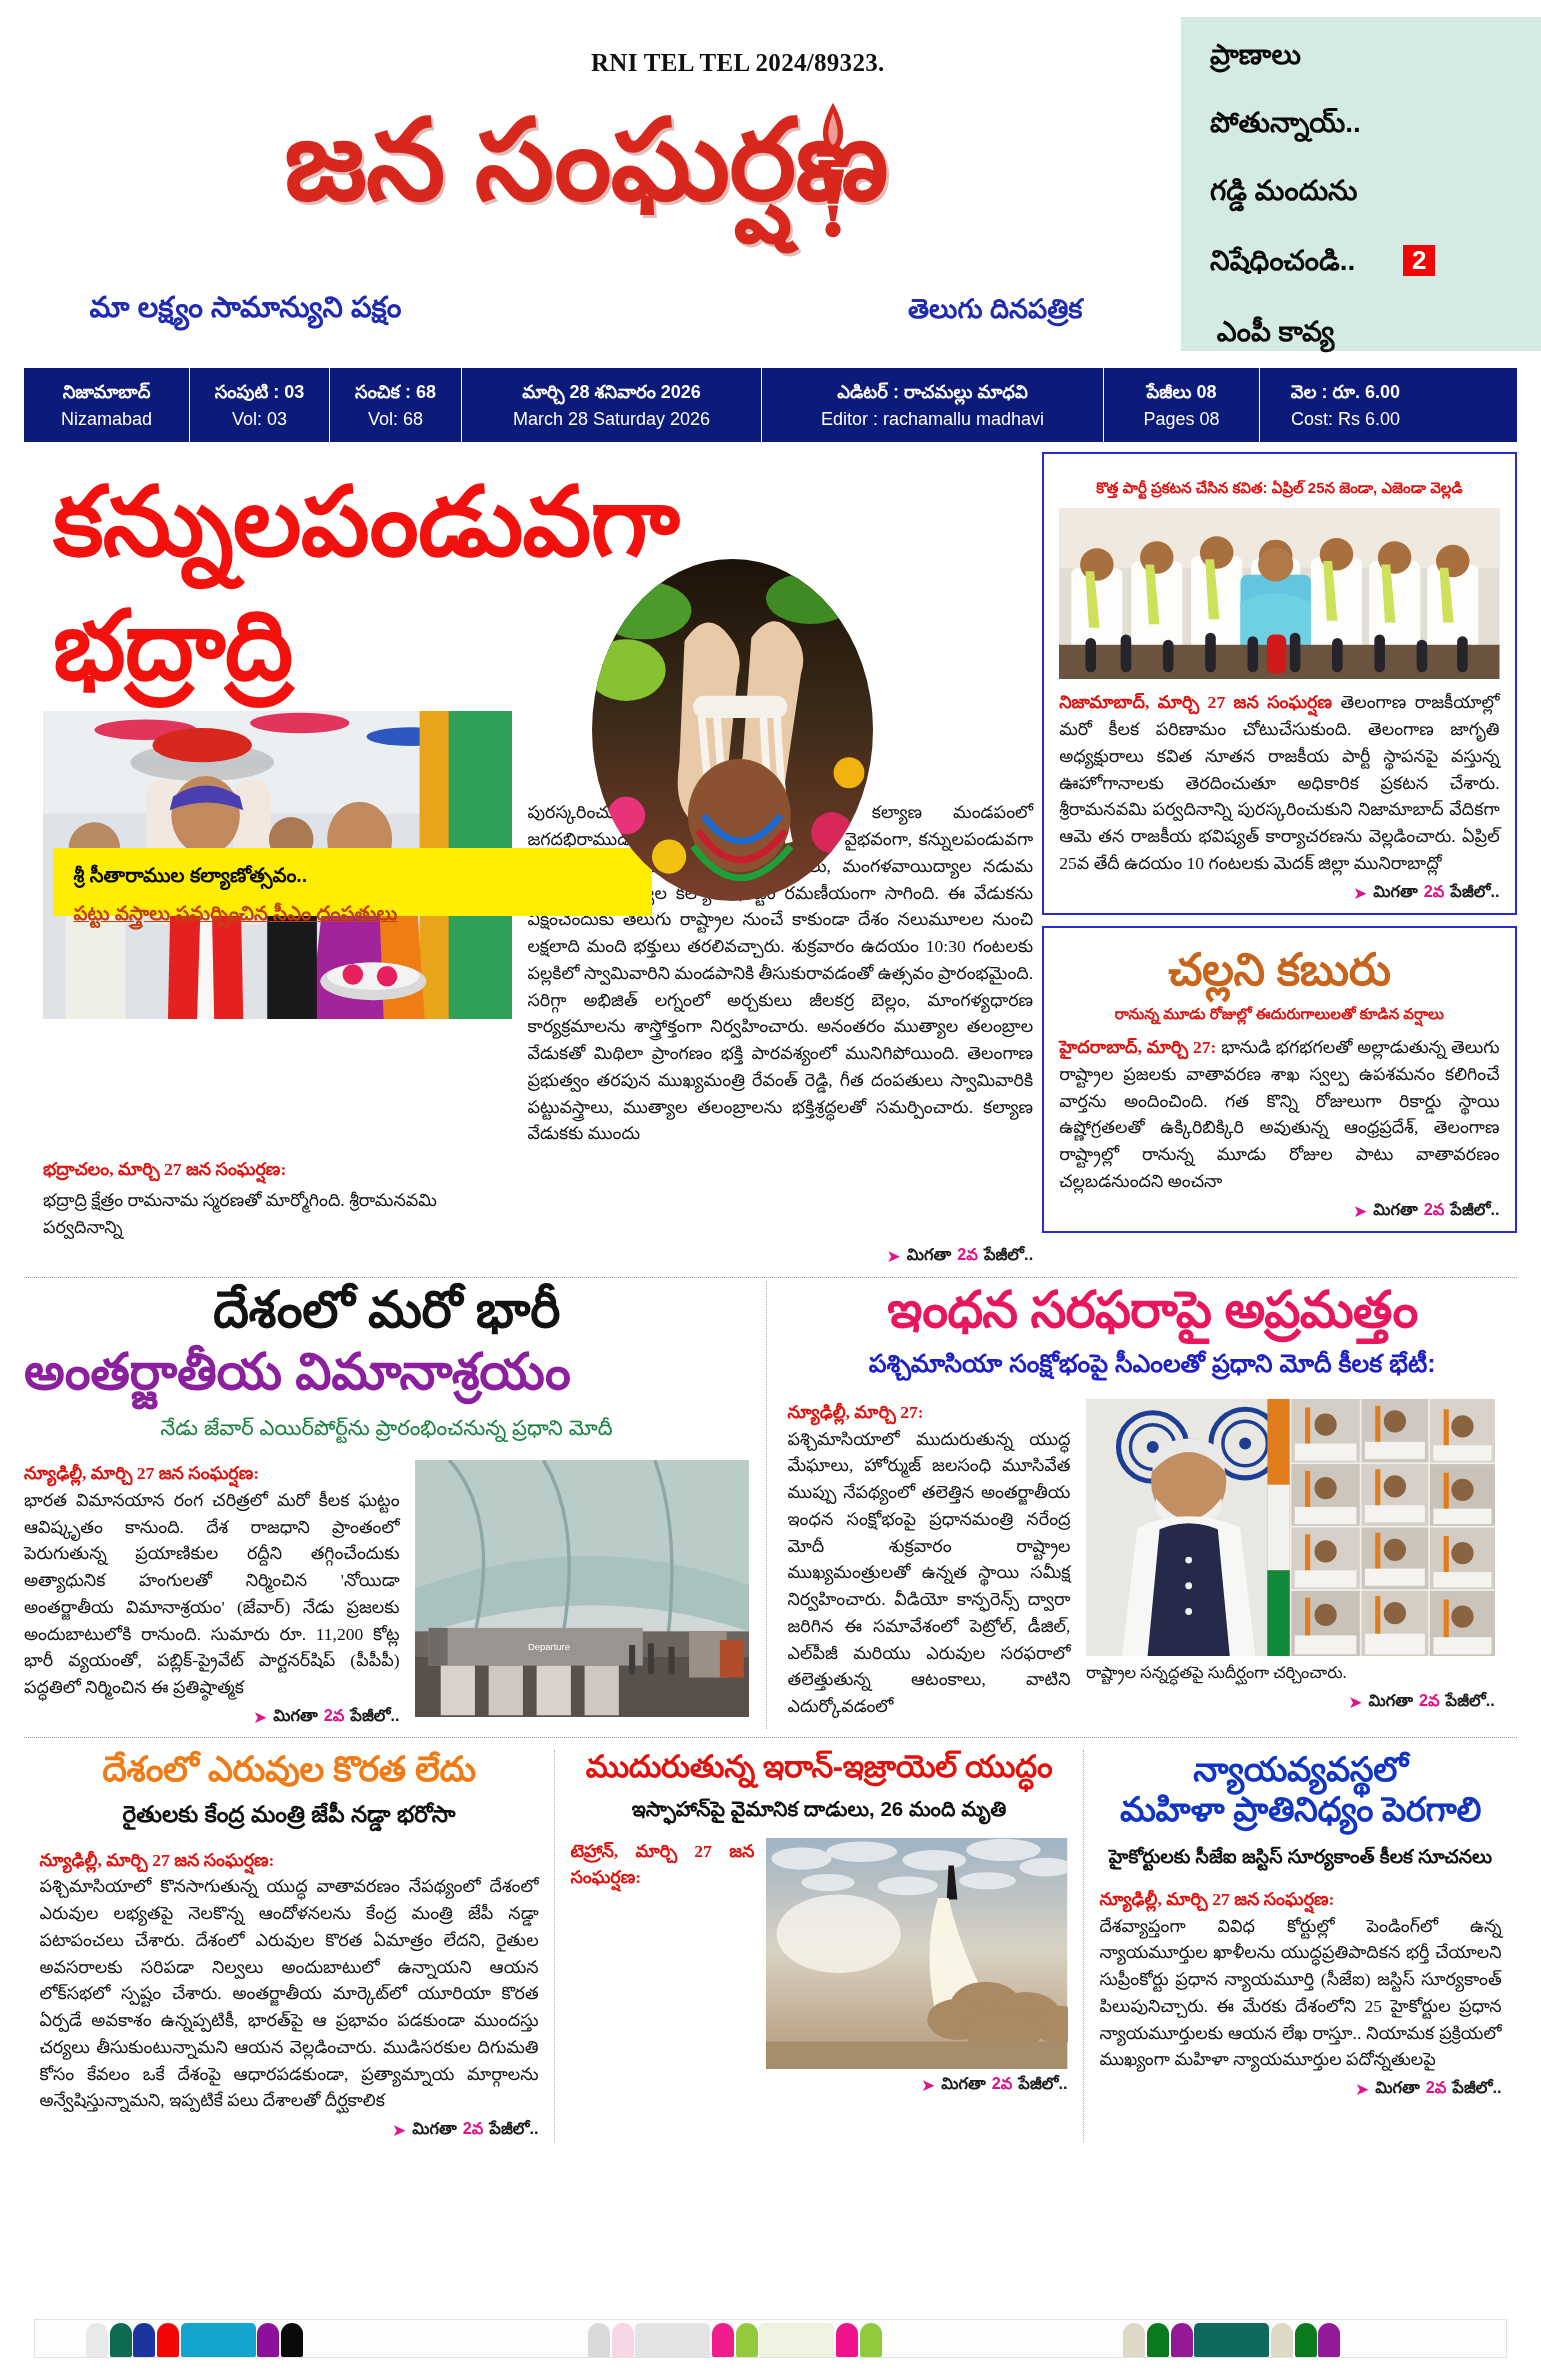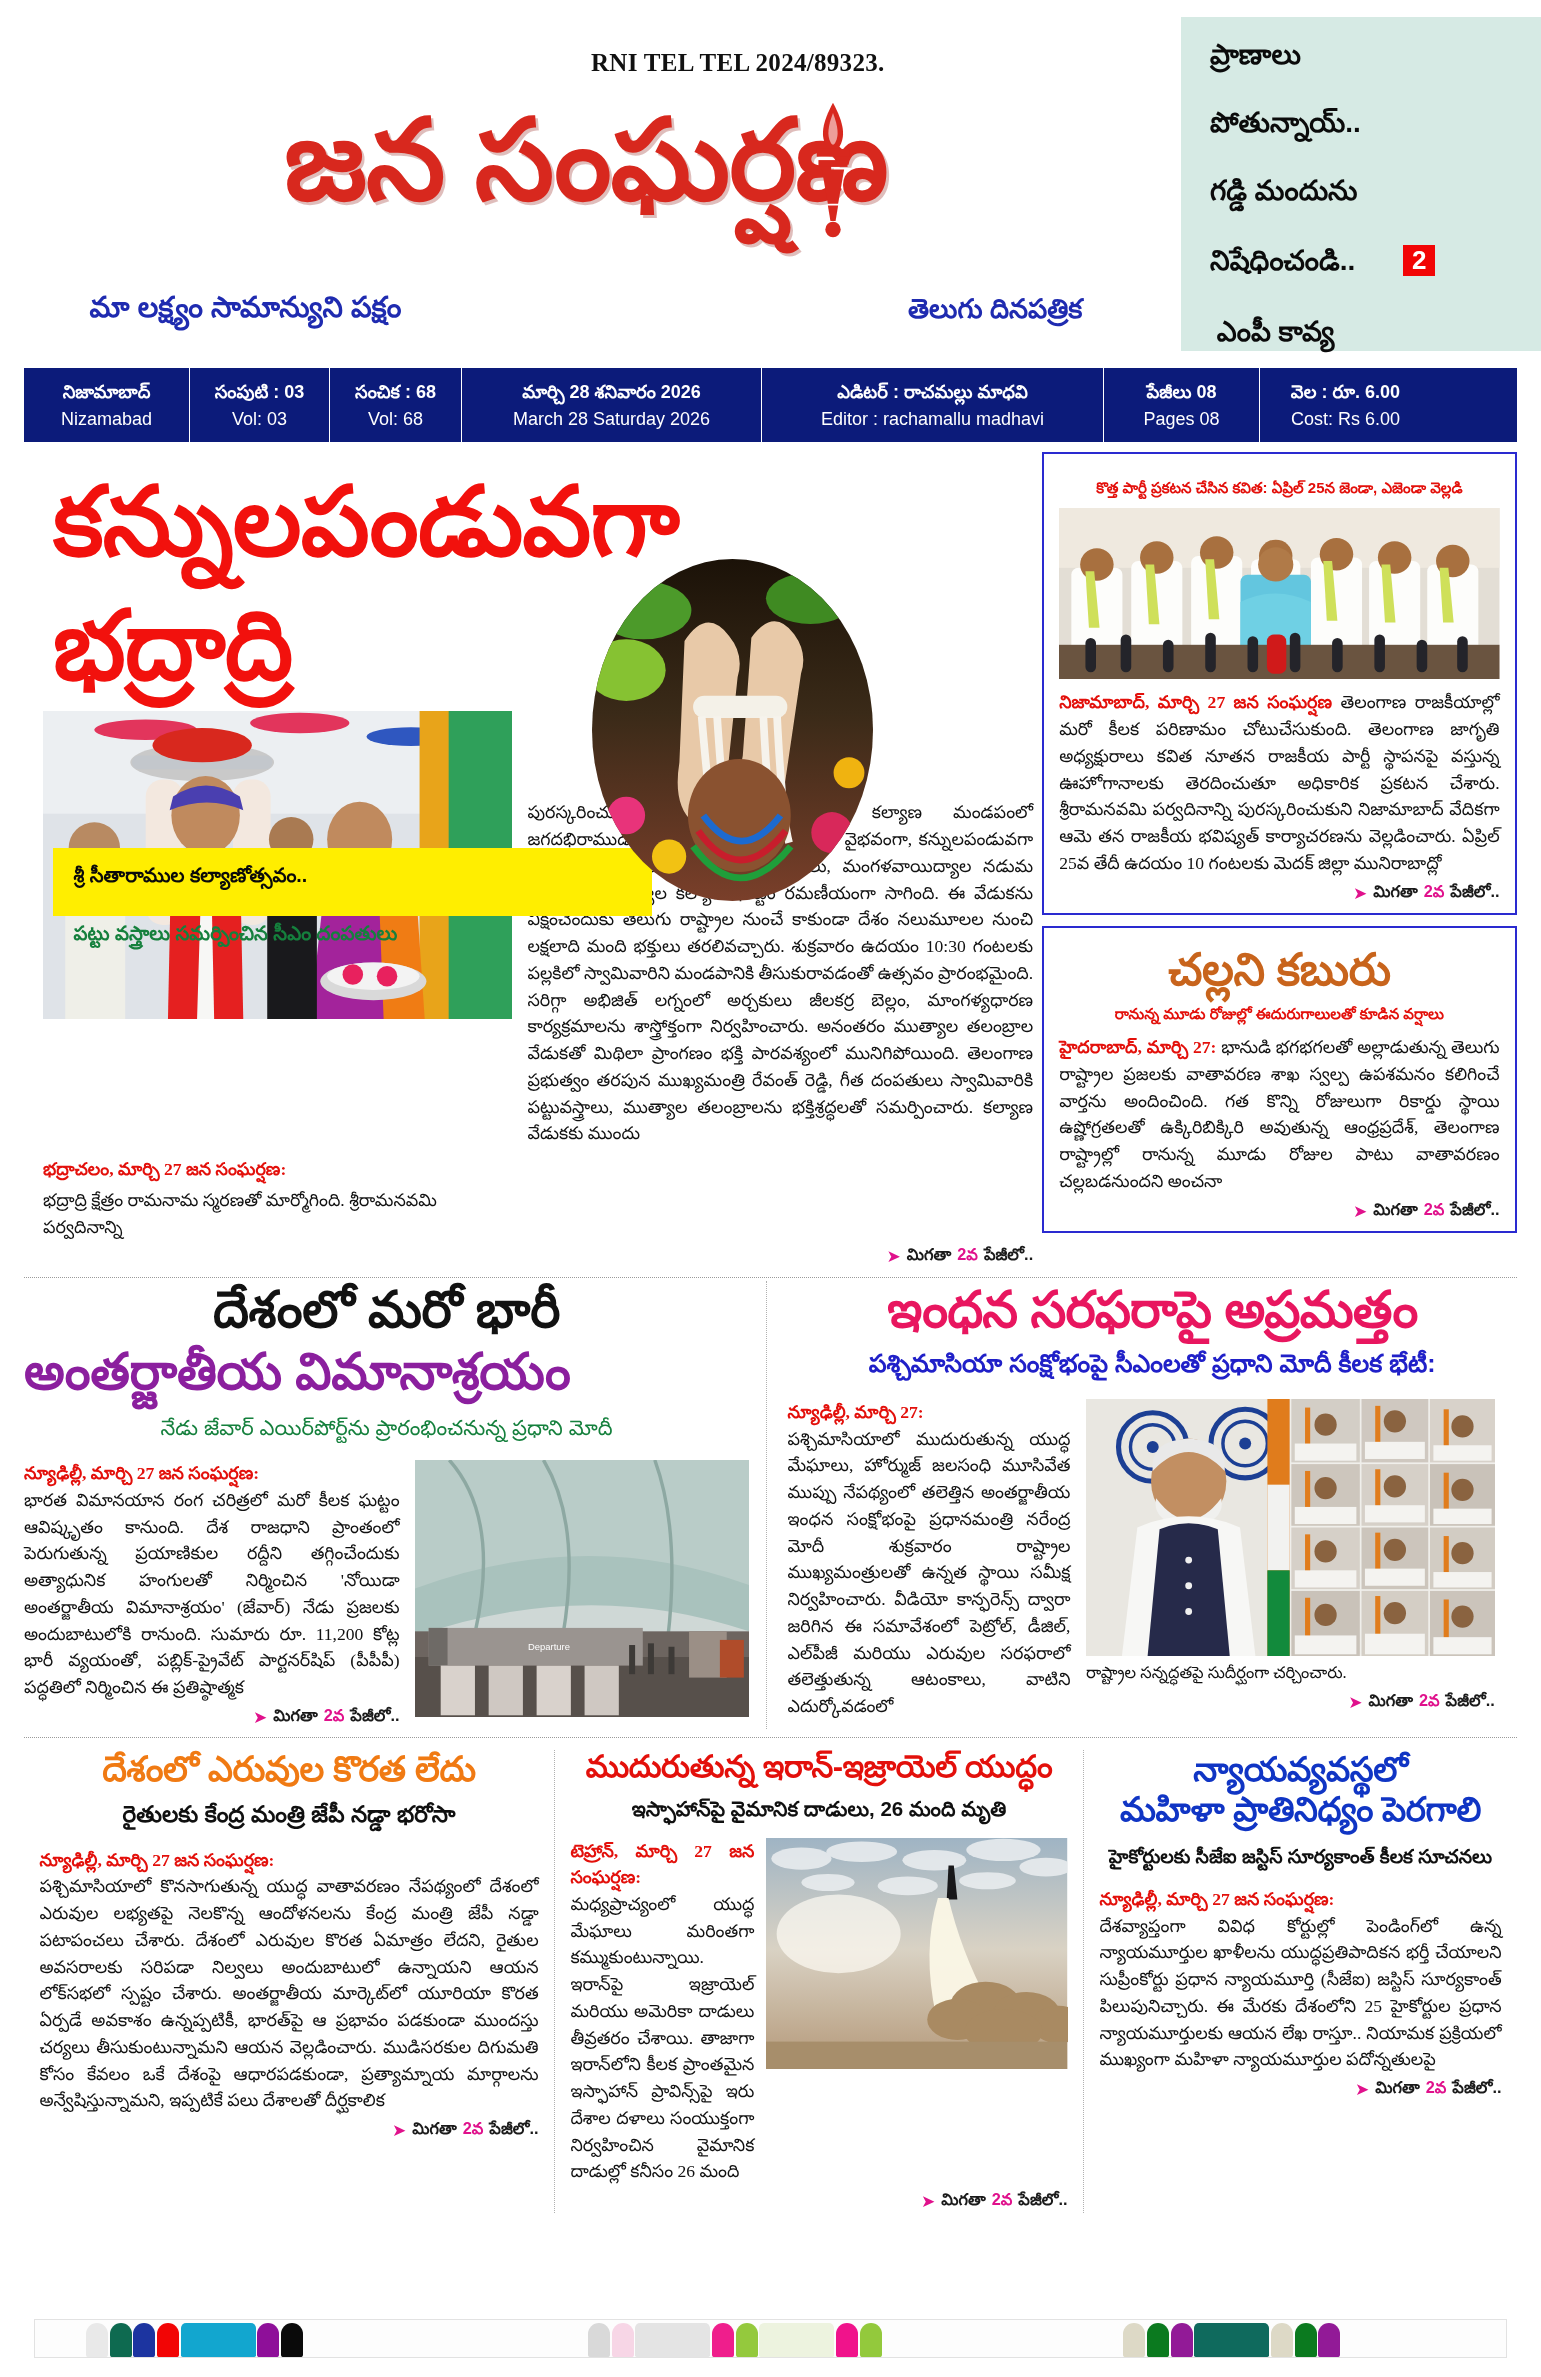--- a/index.html
+++ b/index.html
@@ -185,21 +185,21 @@
   .yellow-band {
     position: absolute;
     left: 29px; top: 396px;
     width: 599px;
     height: 68px;
     background: #ffee00;
     padding: 13.7px 0 0 20.5px;
     z-index: 2;
   }
   .yellow-l1 { font-size: 19.7px; font-weight: 700; color: #0a0a0a; line-height: 1.4; }
-  .yellow-l2 { font-size: 19.7px; font-weight: 700; color: #15803d; line-height: 1.4; margin-top: 30px; }
+  .yellow-l2 { font-size: 19.7px; font-weight: 700; color: #c2410c; line-height: 1.4; margin-top: 10px; text-decoration: underline; }
 
   .lead-lower {
     position: relative;
     margin-top: 5.1px;
     display: flex;
     padding-left: 19px;
   }
   .lead-photo-rect {
     width: 469px;
     height: 308px;
@@ -872,21 +872,20 @@
           <span>పేజీలో..</span>
         </div>
       </div>
 
       <div class="bot-col c2">
         <div class="bh-red">ముదురుతున్న ఇరాన్-ఇజ్రాయెల్ యుద్ధం</div>
         <div class="bsub-black sm">ఇస్ఫాహాన్‌పై వైమానిక దాడులు, 26 మంది మృతి</div>
         <div class="bot-cols">
           <div style="flex:0 0 184px">
             <p class="tx"><span class="dateline">టెహ్రాన్, మార్చి 27 జన సంఘర్షణ:</span></p>
-            <p class="tx">మధ్యప్రాచ్యంలో యుద్ధ మేఘాలు మరింతగా కమ్ముకుంటున్నాయి. ఇరాన్‌పై ఇజ్రాయెల్ మరియు అమెరికా దాడులు తీవ్రతరం చేశాయి. తాజాగా ఇరాన్‌లోని కీలక ప్రాంతమైన ఇస్ఫాహాన్ ప్రావిన్స్‌పై ఇరు దేశాల దళాలు సంయుక్తంగా నిర్వహించిన వైమానిక దాడుల్లో కనీసం 26 మంది</p>
           </div>
           <div style="flex:1;overflow:hidden;max-height:231px">
             <svg class="ph" viewBox="0 0 340 270" preserveAspectRatio="none">
               <defs>
                 <linearGradient id="sky" x1="0" y1="0" x2="0" y2="1">
                   <stop offset="0%" stop-color="#9fb4c4"></stop>
                   <stop offset="48%" stop-color="#d9d2c4"></stop>
                   <stop offset="100%" stop-color="#b49878"></stop>
                 </linearGradient>
               </defs>

